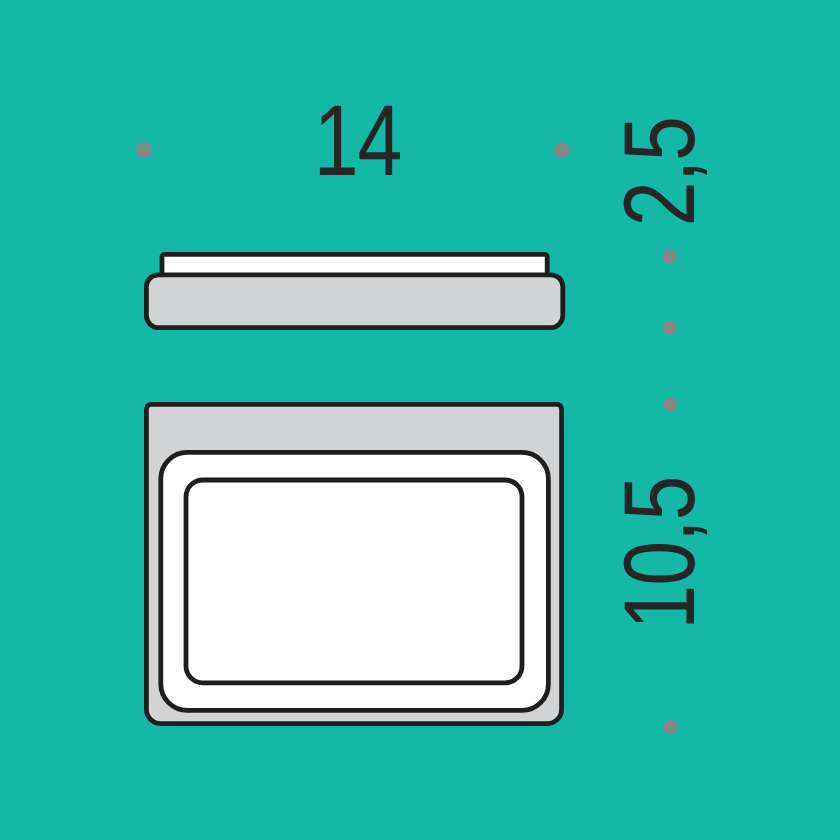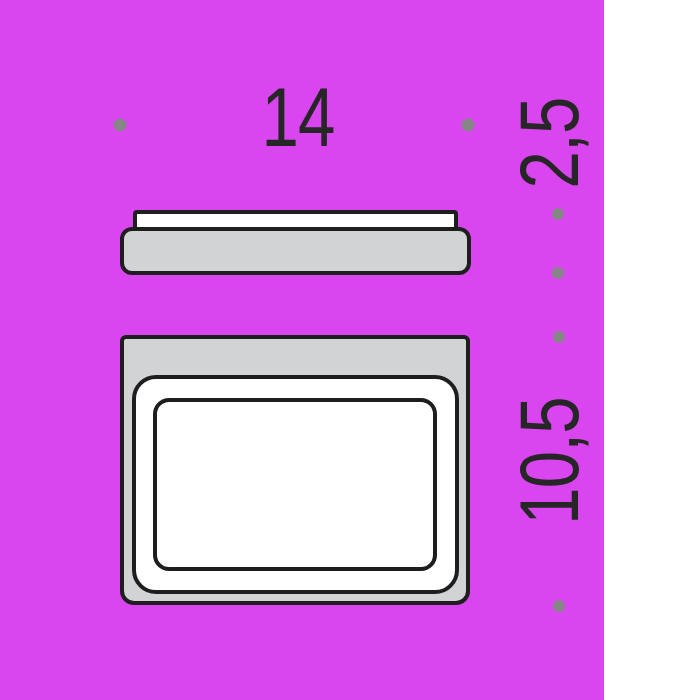--- a/index.html
+++ b/index.html
@@ -4,23 +4,23 @@
 <style>
   html, body {
     margin: 0;
     padding: 0;
     background: #ffffff;
   }
   * { box-sizing: border-box; }
 
   .stage {
     position: relative;
-    width: 604px;
+    width: 700px;
     height: 700px;
-    background: #d946ef;
+    background: #14b8a6;
     overflow: hidden;
     font-family: "Liberation Sans", sans-serif;
   }
 
   
   .dot {
     position: absolute;
     width: 13px;
     height: 13px;
     border-radius: 50%;

